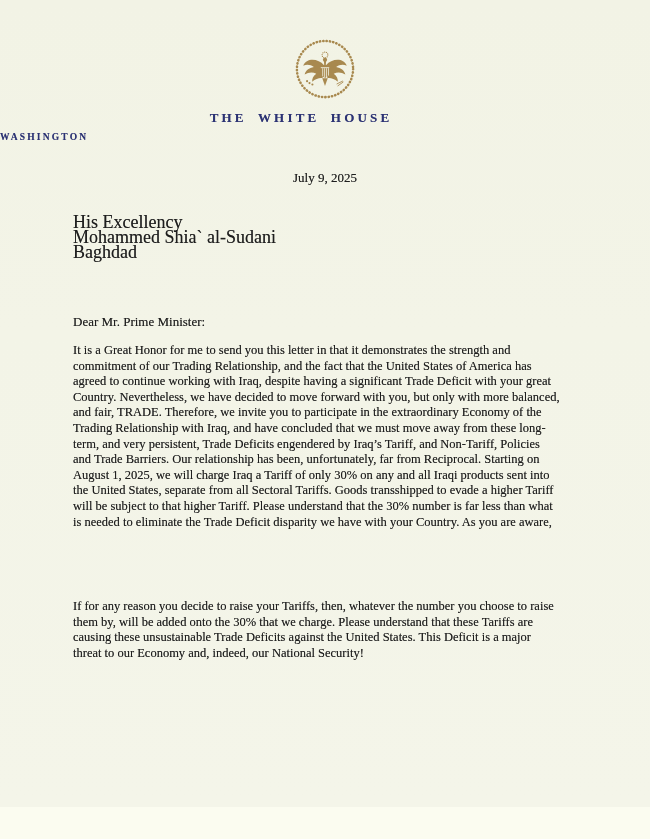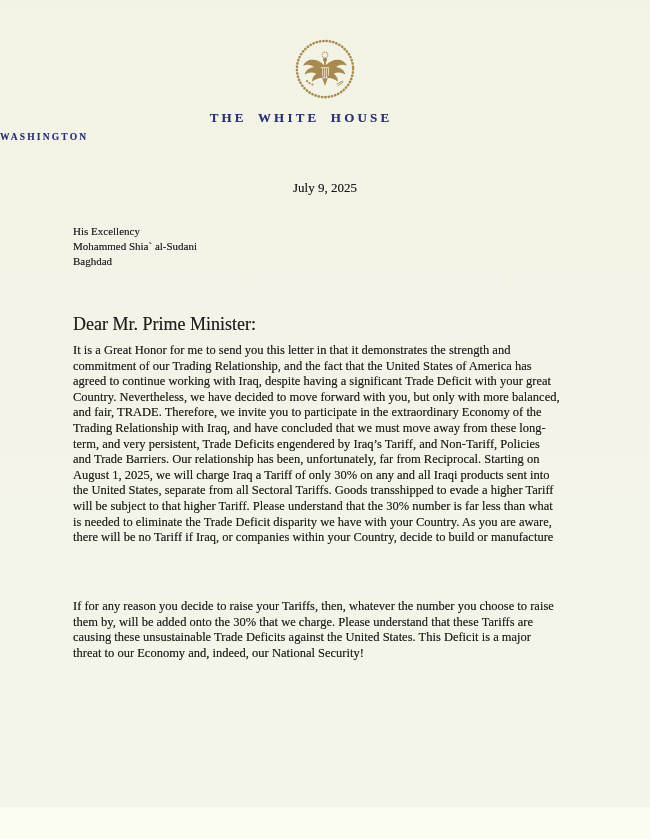--- a/index.html
+++ b/index.html
@@ -40,32 +40,32 @@
     word-spacing:5px;
   }
   .org-location{
     position:absolute;left:0;top:132px;width:650px;
     color:var(--navy);
     font-weight:bold;
     font-size:9.5px;
     letter-spacing:2.2px;
   }
   .letter-date{
-    position:absolute;left:0;top:180px;width:650px;
+    position:absolute;left:0;top:170px;width:650px;
     text-align:center;
     font-size:13px;
   }
   .recipient{
-    position:absolute;left:73px;top:224px;
-    font-size:11px;
+    position:absolute;left:73px;top:215px;
+    font-size:18px;
     line-height:15.2px;
   }
   .salutation{
     position:absolute;left:73px;top:314px;
-    font-size:18px;
+    font-size:13px;
   }
   .paragraph{
     position:absolute;left:73px;width:560px;
     font-size:12.5px;
     line-height:15.6px;
   }
   .paragraph .line{white-space:nowrap;}
   .para-1{top:343px;}
   .para-2{top:599px;}
   
@@ -126,21 +126,20 @@
       <div class="line">agreed to continue working with Iraq, despite having a significant Trade Deficit with your great</div>
       <div class="line">Country. Nevertheless, we have decided to move forward with you, but only with more balanced,</div>
       <div class="line">and fair, TRADE. Therefore, we invite you to participate in the extraordinary Economy of the</div>
       <div class="line">Trading Relationship with Iraq, and have concluded that we must move away from these long-</div>
       <div class="line">term, and very persistent, Trade Deficits engendered by Iraq’s Tariff, and Non-Tariff, Policies</div>
       <div class="line">and Trade Barriers. Our relationship has been, unfortunately, far from Reciprocal. Starting on</div>
       <div class="line">August 1, 2025, we will charge Iraq a Tariff of only 30% on any and all Iraqi products sent into</div>
       <div class="line">the United States, separate from all Sectoral Tariffs. Goods transshipped to evade a higher Tariff</div>
       <div class="line">will be subject to that higher Tariff. Please understand that the 30% number is far less than what</div>
       <div class="line">is needed to eliminate the Trade Deficit disparity we have with your Country. As you are aware,</div>
-      <div class="line">there will be no Tariff if Iraq, or companies within your Country, decide to build or manufacture</div>
     </div>
 
   <div class="paragraph para-2">
       <div class="line">If for any reason you decide to raise your Tariffs, then, whatever the number you choose to raise</div>
       <div class="line">them by, will be added onto the 30% that we charge. Please understand that these Tariffs are</div>
       <div class="line">causing these unsustainable Trade Deficits against the United States. This Deficit is a major</div>
       <div class="line">threat to our Economy and, indeed, our National Security!</div>
     </div>
 
 </div>

